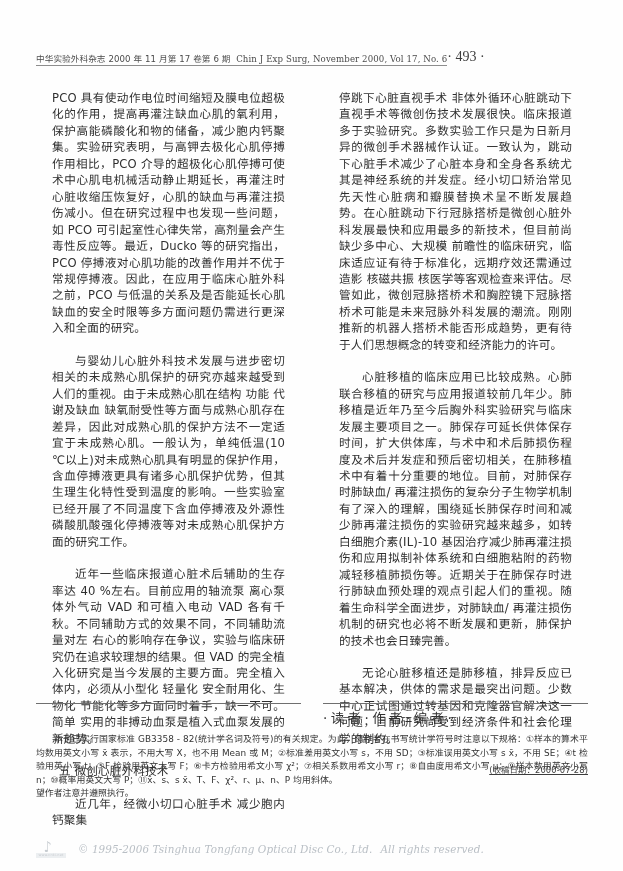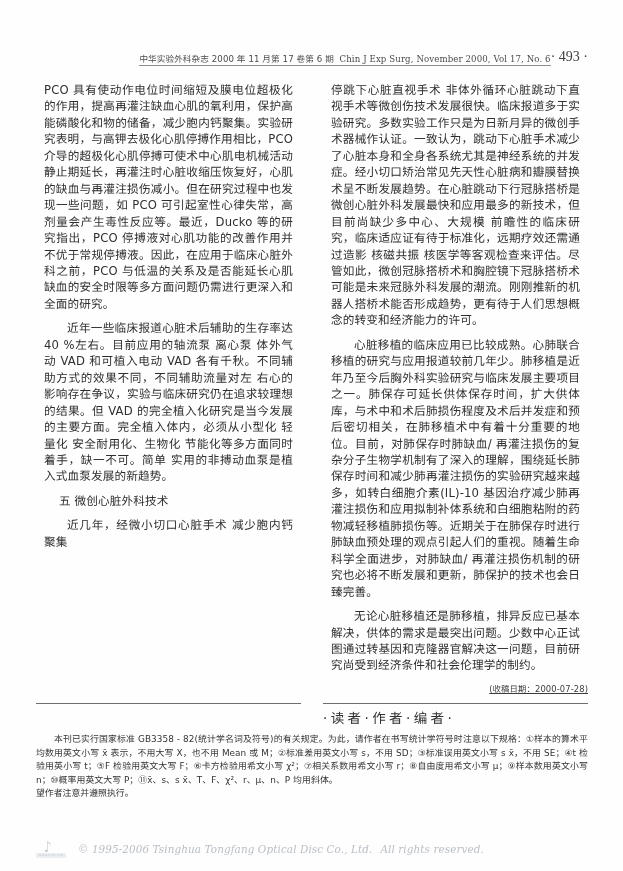--- a/index.html
+++ b/index.html
@@ -21,21 +21,21 @@
 
   
   .runhead {
     position: absolute;
     left: 36px;
     top: 50px;
     width: 552px;
     height: 16px;
     display: flex;
     align-items: flex-end;
-    justify-content: flex-end;
+    justify-content: flex-start;
   }
   .runhead-left {
     font-size: 8.6px;
     letter-spacing: 0.1px;
     color: #4a4a4a;
     border-bottom: 1px solid #8d8d8d;
     padding-bottom: 1px;
     white-space: nowrap;
   }
   .runhead-left .en {
@@ -61,21 +61,21 @@
   }
   .col {
     width: 265px;
     position: relative;
   }
   .para {
     font-size: 11.6px;
     line-height: 16.45px;
     text-align: justify;
     text-justify: inter-ideograph;
-    margin: 8px;
+    margin: 16px;
     color: #2e2e2e;
     letter-spacing: 0.15px;
   }
   .para.indent {
     text-indent: 23px;
   }
   .sec-head {
     font-size: 11.6px;
     line-height: 16.45px;
     margin: 0;
@@ -206,20 +206,21 @@
     <span class="runhead-left">
       <span>中华实验外科杂志 2000 年 11 月第 17 卷第 6 期</span>&nbsp;&nbsp;<span class="en">Chin J Exp Surg, November 2000, Vol 17, No. 6</span>
     </span>
     <span class="runhead-right">· 493 ·</span>
   </div>
 
   <div class="columns">
 
     <div class="col">
       <p class="para">PCO 具有使动作电位时间缩短及膜电位超极化的作用，提高再灌注缺血心肌的氧利用，保护高能磷酸化和物的储备，减少胞内钙聚集。实验研究表明，与高钾去极化心肌停搏作用相比，PCO 介导的超极化心肌停搏可使术中心肌电机械活动静止期延长，再灌注时心脏收缩压恢复好，心肌的缺血与再灌注损伤减小。但在研究过程中也发现一些问题，如 PCO 可引起室性心律失常，高剂量会产生毒性反应等。最近，Ducko 等的研究指出，PCO 停搏液对心肌功能的改善作用并不优于常规停搏液。因此，在应用于临床心脏外科之前，PCO 与低温的关系及是否能延长心肌缺血的安全时限等多方面问题仍需进行更深入和全面的研究。</p>
+      <p class="para indent">与婴幼儿心脏外科技术发展与进步密切相关的未成熟心肌保护的研究亦越来越受到人们的重视。由于未成熟心肌在结构 功能 代谢及缺血 缺氧耐受性等方面与成熟心肌存在差异，因此对成熟心肌的保护方法不一定适宜于未成熟心肌。一般认为，单纯低温(10 ℃以上)对未成熟心肌具有明显的保护作用，含血停搏液更具有诸多心肌保护优势，但其生理生化特性受到温度的影响。一些实验室已经开展了不同温度下含血停搏液及外源性磷酸肌酸强化停搏液等对未成熟心肌保护方面的研究工作。</p>
       <p class="para indent">近年一些临床报道心脏术后辅助的生存率达 40 %左右。目前应用的轴流泵 离心泵 体外气动 VAD 和可植入电动 VAD 各有千秋。不同辅助方式的效果不同，不同辅助流量对左 右心的影响存在争议，实验与临床研究仍在追求较理想的结果。但 VAD 的完全植入化研究是当今发展的主要方面。完全植入体内，必须从小型化 轻量化 安全耐用化、生物化 节能化等多方面同时着手，缺一不可。简单 实用的非搏动血泵是植入式血泵发展的新趋势。</p>
       <p class="sec-head">五 微创心脏外科技术</p>
       <p class="para indent">近几年，经微小切口心脏手术 减少胞内钙聚集</p>
     </div>
 
     <div class="col">
       <p class="para">停跳下心脏直视手术 非体外循环心脏跳动下直视手术等微创伤技术发展很快。临床报道多于实验研究。多数实验工作只是为日新月异的微创手术器械作认证。一致认为，跳动下心脏手术减少了心脏本身和全身各系统尤其是神经系统的并发症。经小切口矫治常见先天性心脏病和瓣膜替换术呈不断发展趋势。在心脏跳动下行冠脉搭桥是微创心脏外科发展最快和应用最多的新技术，但目前尚缺少多中心、大规模 前瞻性的临床研究，临床适应证有待于标准化，远期疗效还需通过造影 核磁共振 核医学等客观检查来评估。尽管如此，微创冠脉搭桥术和胸腔镜下冠脉搭桥术可能是未来冠脉外科发展的潮流。刚刚推新的机器人搭桥术能否形成趋势，更有待于人们思想概念的转变和经济能力的许可。</p>
       <p class="para indent">心脏移植的临床应用已比较成熟。心肺联合移植的研究与应用报道较前几年少。肺移植是近年乃至今后胸外科实验研究与临床发展主要项目之一。肺保存可延长供体保存时间，扩大供体库，与术中和术后肺损伤程度及术后并发症和预后密切相关，在肺移植术中有着十分重要的地位。目前，对肺保存时肺缺血/ 再灌注损伤的复杂分子生物学机制有了深入的理解，围绕延长肺保存时间和减少肺再灌注损伤的实验研究越来越多，如转白细胞介素(IL)-10 基因治疗减少肺再灌注损伤和应用拟制补体系统和白细胞粘附的药物减轻移植肺损伤等。近期关于在肺保存时进行肺缺血预处理的观点引起人们的重视。随着生命科学全面进步，对肺缺血/ 再灌注损伤机制的研究也必将不断发展和更新，肺保护的技术也会日臻完善。</p>
       <p class="para indent">无论心脏移植还是肺移植，排异反应已基本解决，供体的需求是最突出问题。少数中心正试图通过转基因和克隆器官解决这一问题，目前研究尚受到经济条件和社会伦理学的制约。</p>
       <p class="recv">(收稿日期：2000-07-28)</p>

